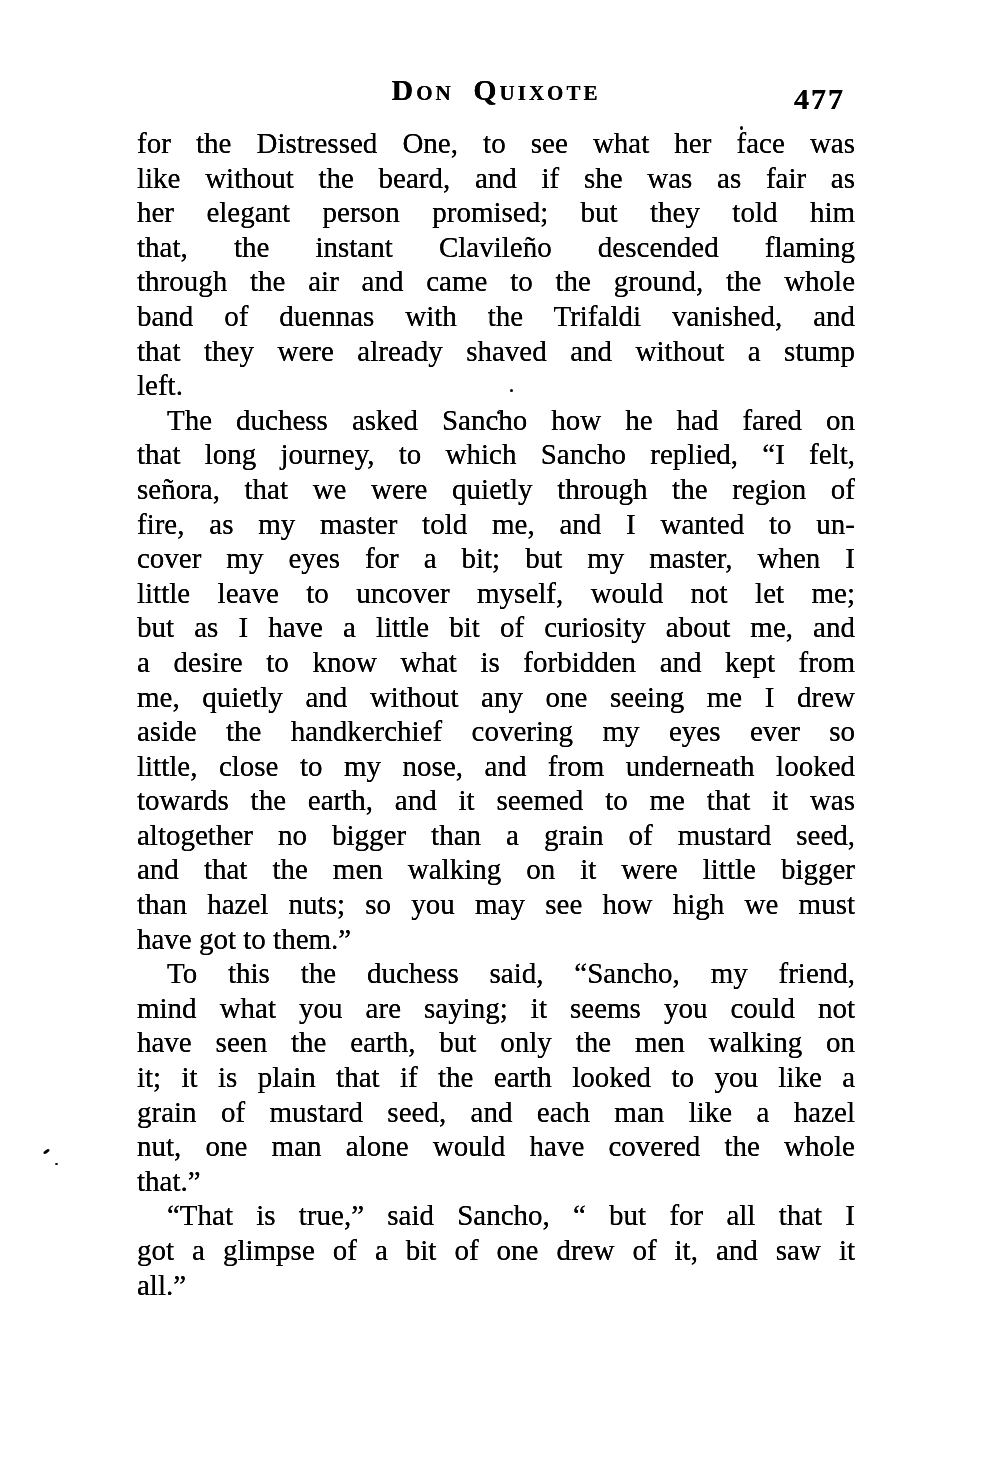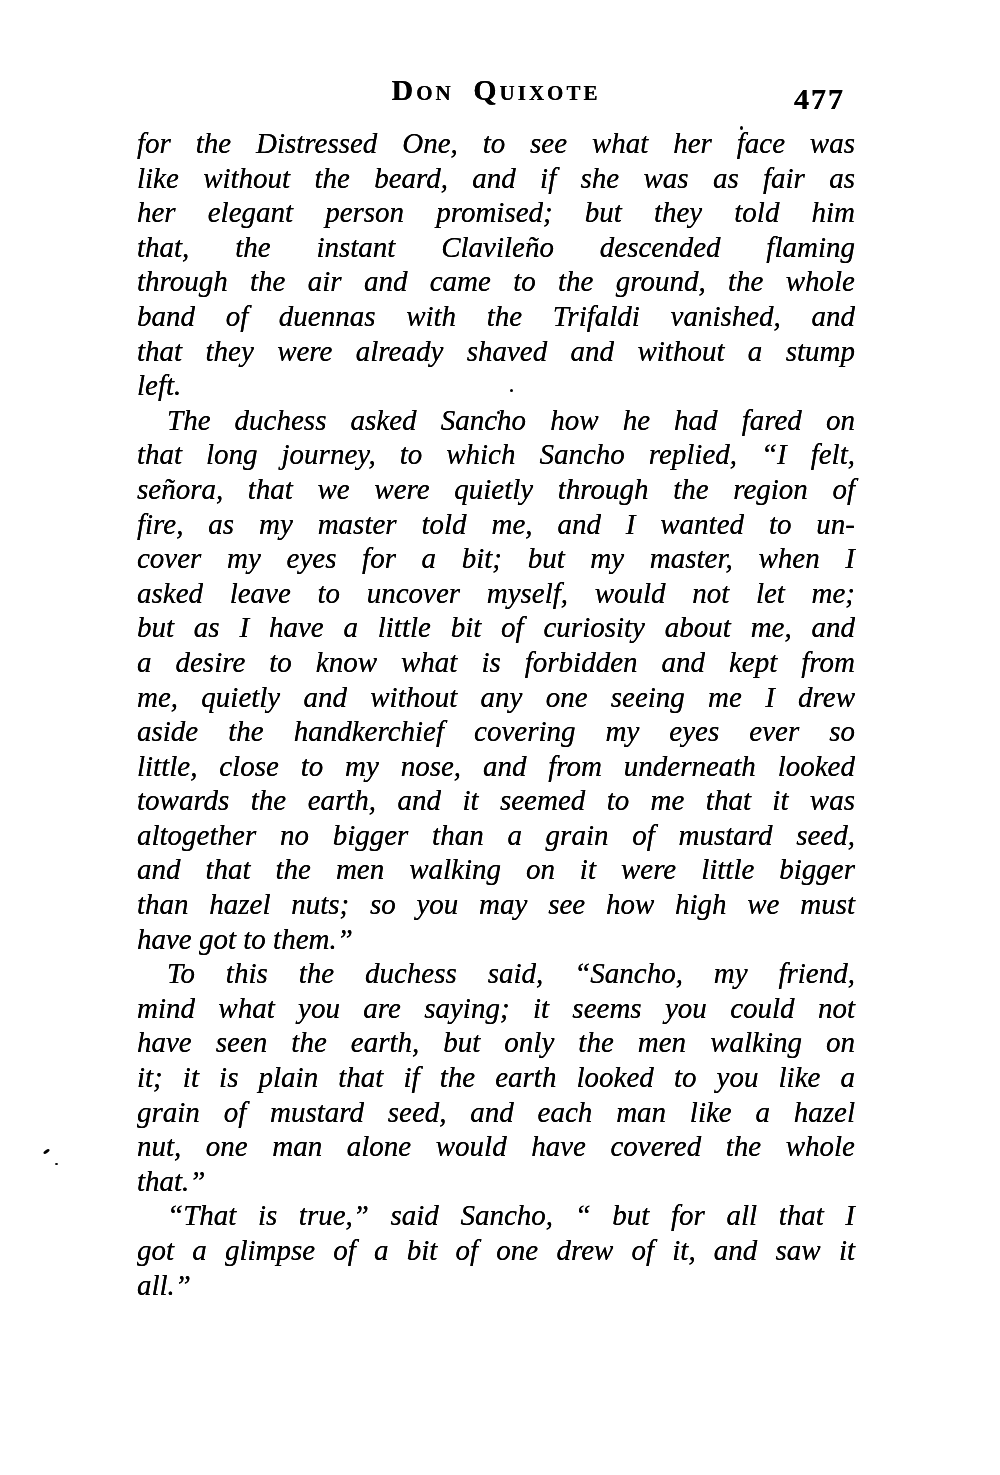--- a/index.html
+++ b/index.html
@@ -48,21 +48,21 @@
   }
   .body-text {
     position: absolute;
     top: 126px;
     left: 137px;
     width: 718px;
     font-size: 29px;
     line-height: 34.6px;
     text-shadow: 0 0 0.4px #000;
   }
-  .paragraph { margin: 0; font-style: italic; }
+  .paragraph { margin: 0; }
   .line {
     text-align: justify;
     text-align-last: justify;
     white-space: normal;
   }
   .line.last {
     text-align-last: left;
   }
   .line.indent {
     text-indent: 30px;
@@ -93,21 +93,21 @@
         <div class="line">band of duennas with the Trifaldi vanished, and</div>
         <div class="line">that they were already shaved and without a stump</div>
         <div class="line last">left.</div>
       </div>
       <div class="paragraph">
         <div class="line indent">The duchess asked Sancho how he had fared on</div>
         <div class="line">that long journey, to which Sancho replied, “I felt,</div>
         <div class="line">señora, that we were quietly through the region of</div>
         <div class="line">fire, as my master told me, and I wanted to un-</div>
         <div class="line">cover my eyes for a bit; but my master, when I</div>
-        <div class="line">asked leave to uncover myself, would not let me;</div>
+        <div class="line">little leave to uncover myself, would not let me;</div>
         <div class="line">but as I have a little bit of curiosity about me, and</div>
         <div class="line">a desire to know what is forbidden and kept from</div>
         <div class="line">me, quietly and without any one seeing me I drew</div>
         <div class="line">aside the handkerchief covering my eyes ever so</div>
         <div class="line">little, close to my nose, and from underneath looked</div>
         <div class="line">towards the earth, and it seemed to me that it was</div>
         <div class="line">altogether no bigger than a grain of mustard seed,</div>
         <div class="line">and that the men walking on it were little bigger</div>
         <div class="line">than hazel nuts; so you may see how high we must</div>
         <div class="line last">have got to them.”</div>

